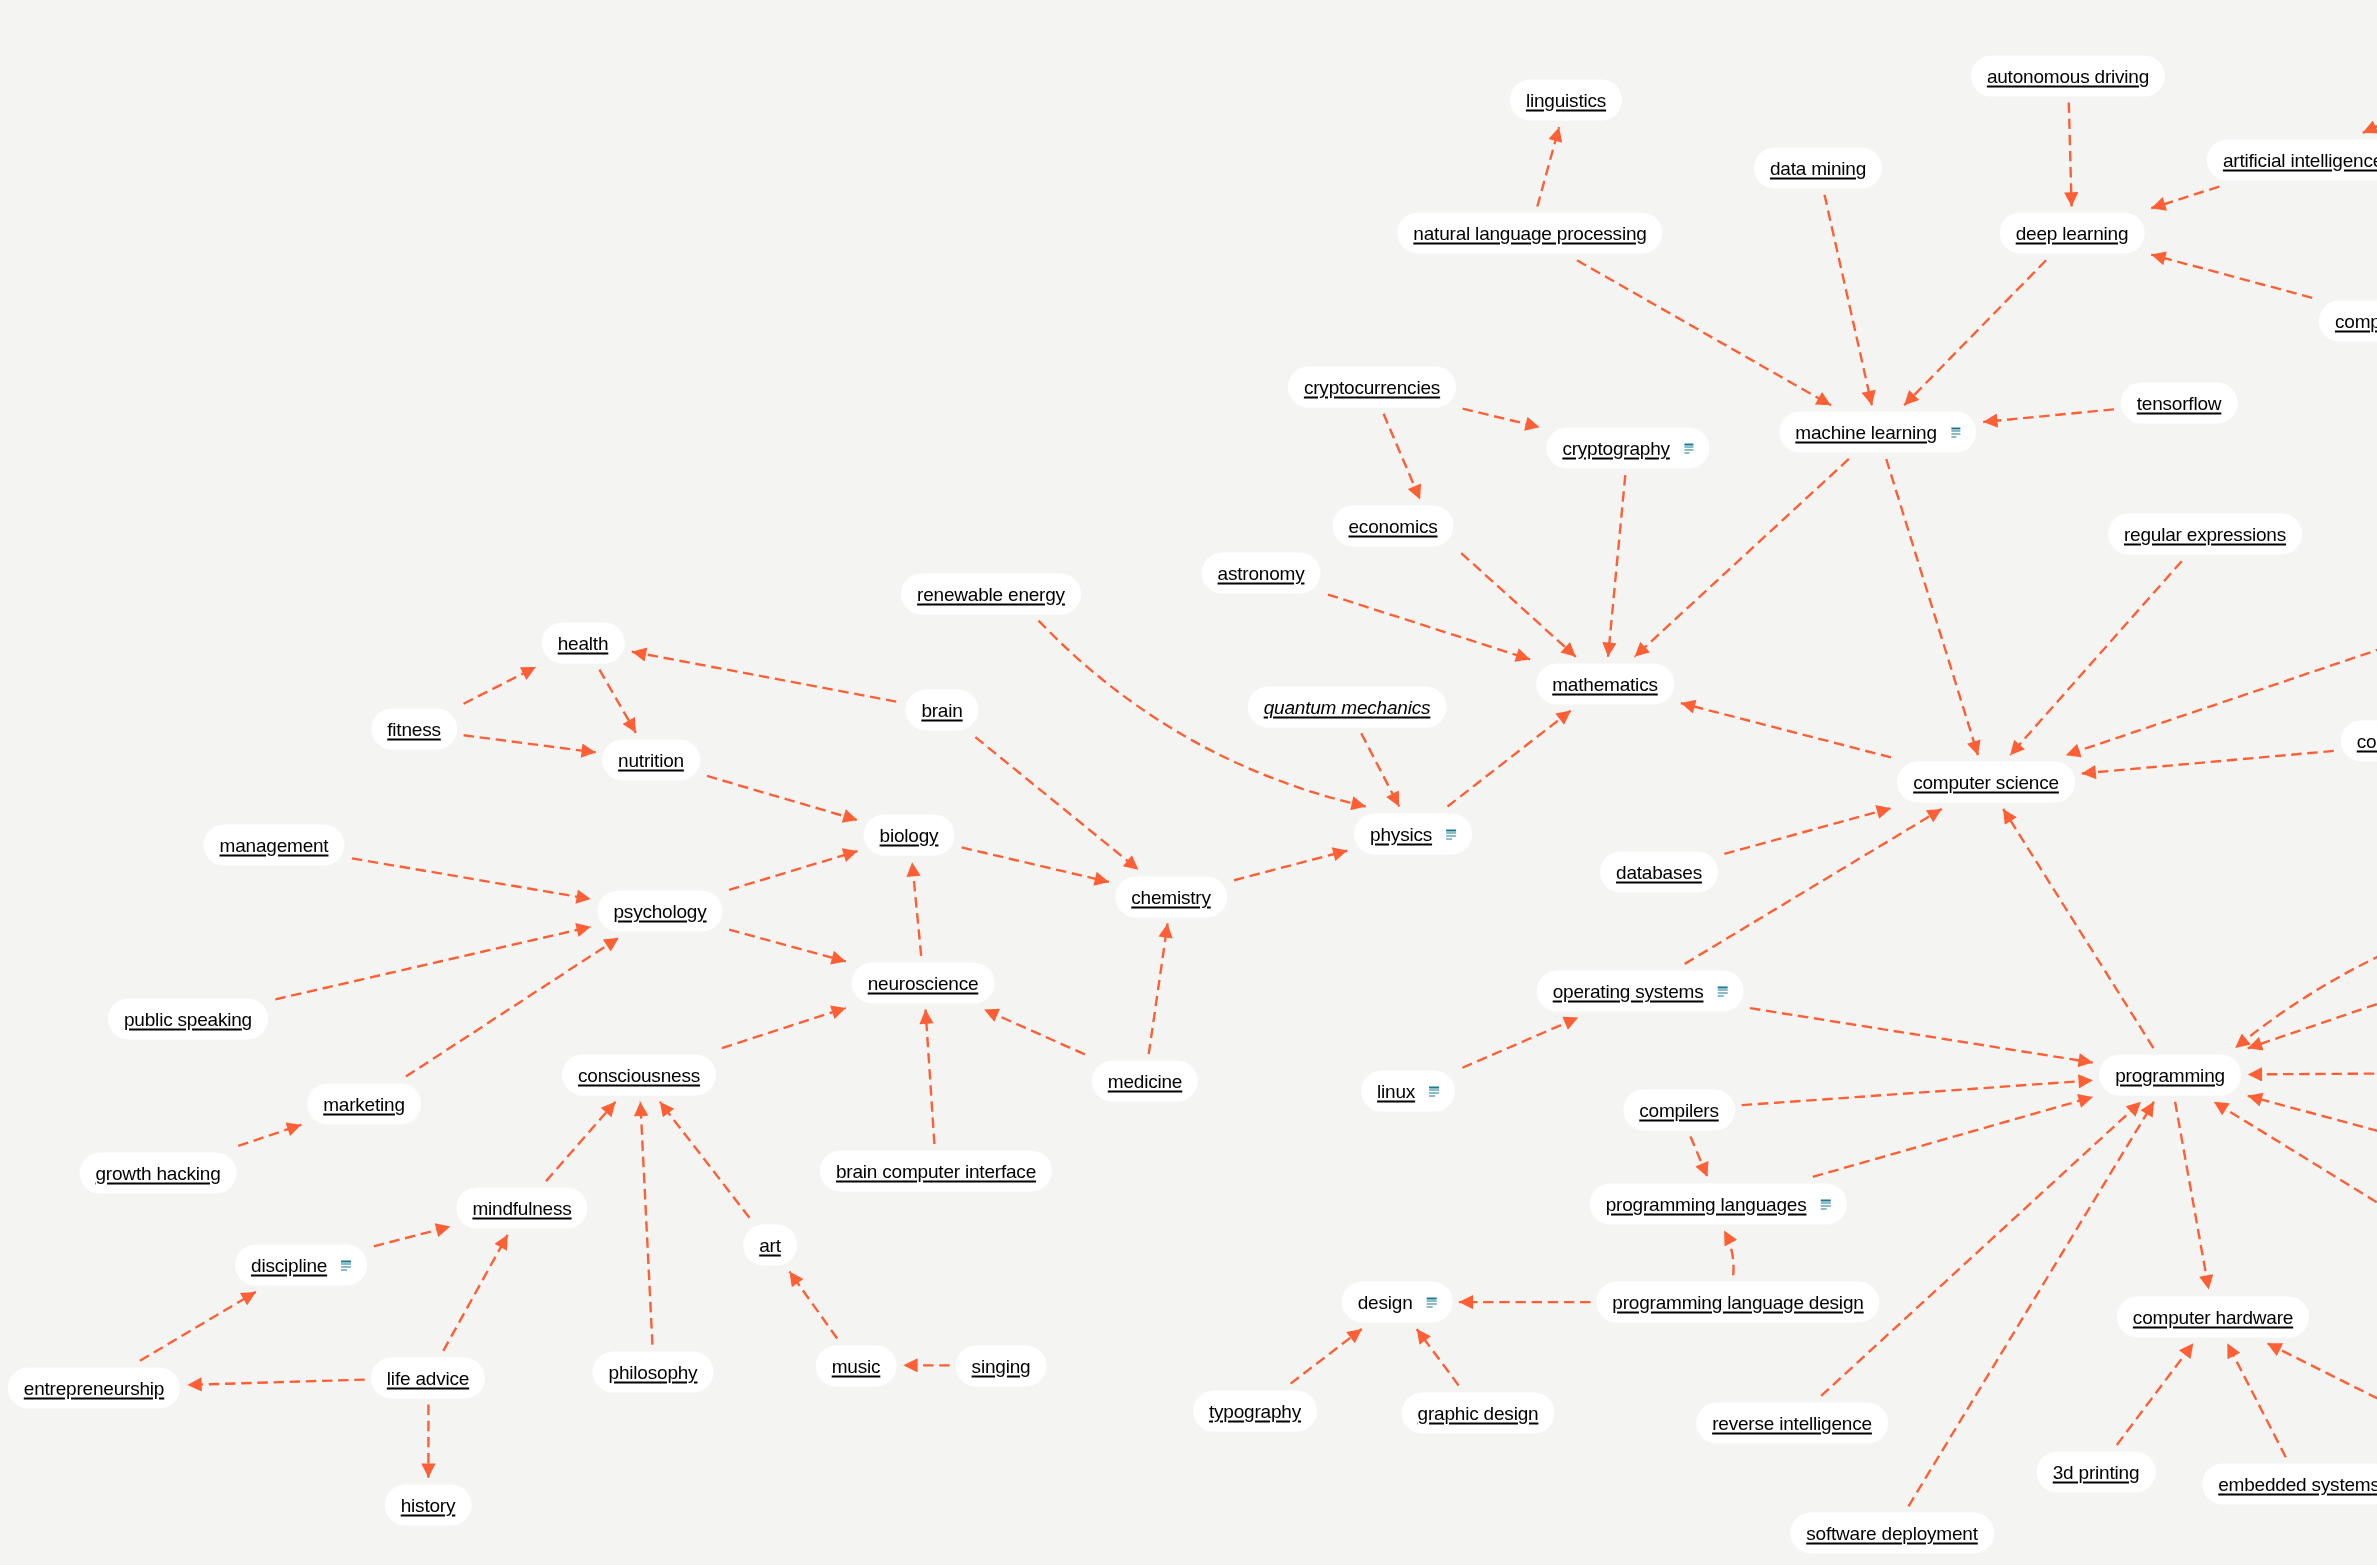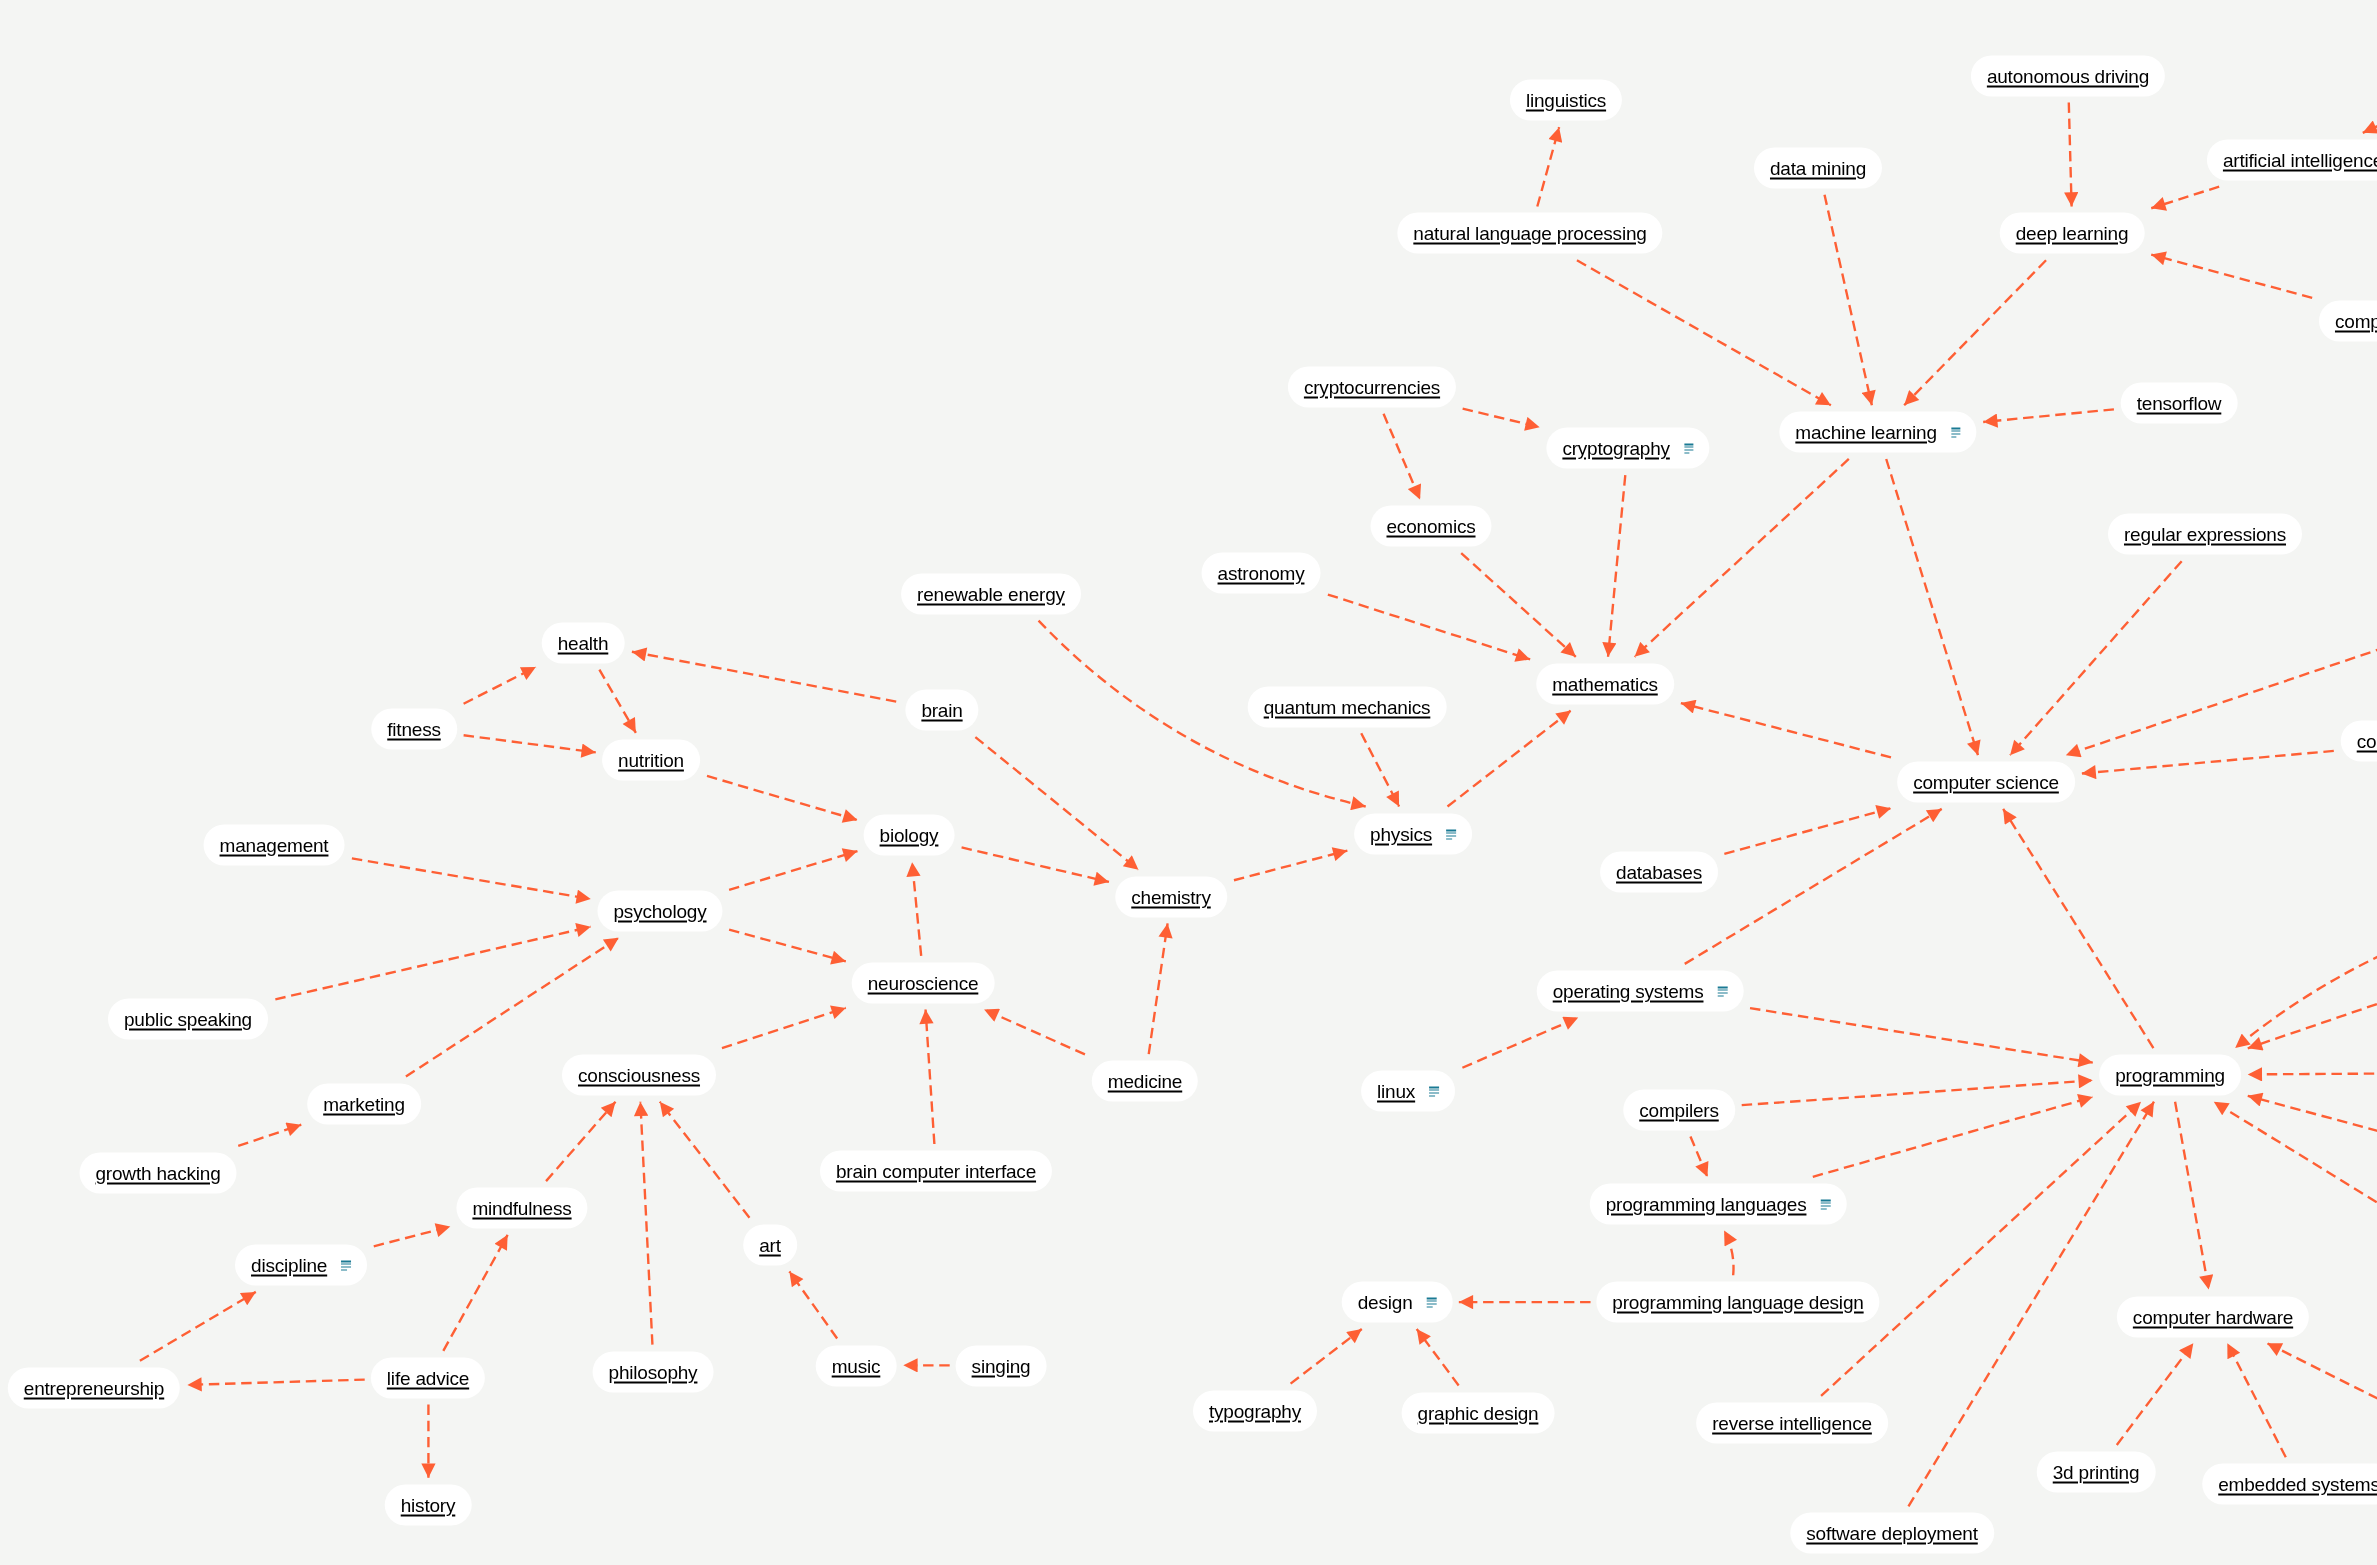--- a/index.html
+++ b/index.html
@@ -211,39 +211,39 @@
       </div>
       <div class="node" style="left: 1628px; top: 448px;">
     <span class="node-label">cryptography</span>
   <span class="notes-icon">
           <i></i>
           <i></i>
           <i></i>
           <i></i>
         </span>
       </div>
-      <div class="node" style="left: 1431px; top: 526px;">
+      <div class="node" style="left: 1393px; top: 526px;">
     <span class="node-label">economics</span>
   </div>
       <div class="node" style="left: 2205px; top: 534px;">
     <span class="node-label">regular expressions</span>
   </div>
       <div class="node" style="left: 1261px; top: 573px;">
     <span class="node-label">astronomy</span>
   </div>
       <div class="node" style="left: 991px; top: 594px;">
     <span class="node-label">renewable energy</span>
   </div>
       <div class="node" style="left: 583px; top: 643px;">
     <span class="node-label">health</span>
   </div>
       <div class="node" style="left: 1605px; top: 684px;">
     <span class="node-label">mathematics</span>
   </div>
-      <div class="node" style="left: 1347px; top: 707px;">
+      <div class="node" style="left: 1347px; top: 707px; font-style: italic;">
     <span class="node-label">quantum mechanics</span>
   </div>
       <div class="node" style="left: 942px; top: 710px;">
     <span class="node-label">brain</span>
   </div>
       <div class="node" style="left: 414px; top: 729px;">
     <span class="node-label">fitness</span>
   </div>
       <div class="node" style="left: 2443px; top: 741px;">
     <span class="node-label">computer networking</span>

